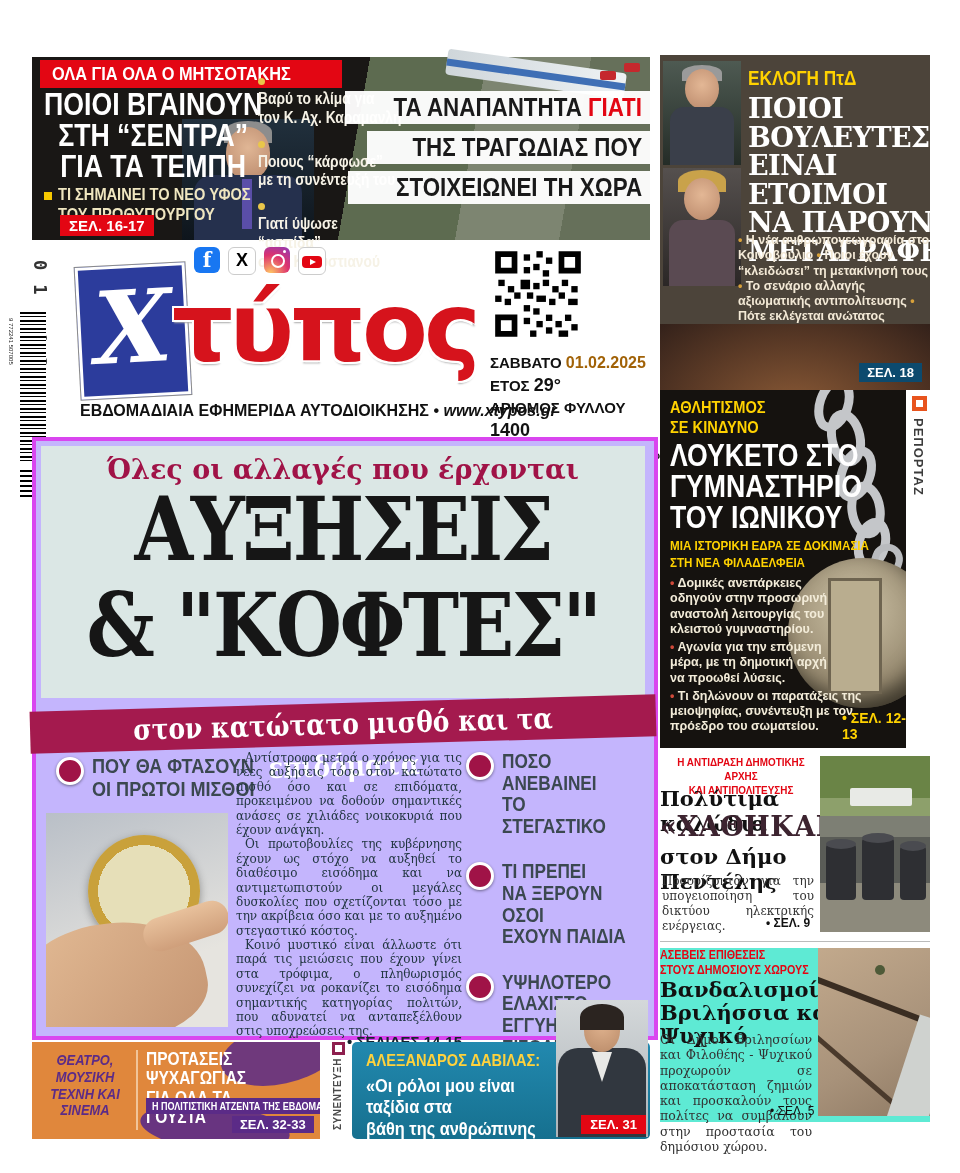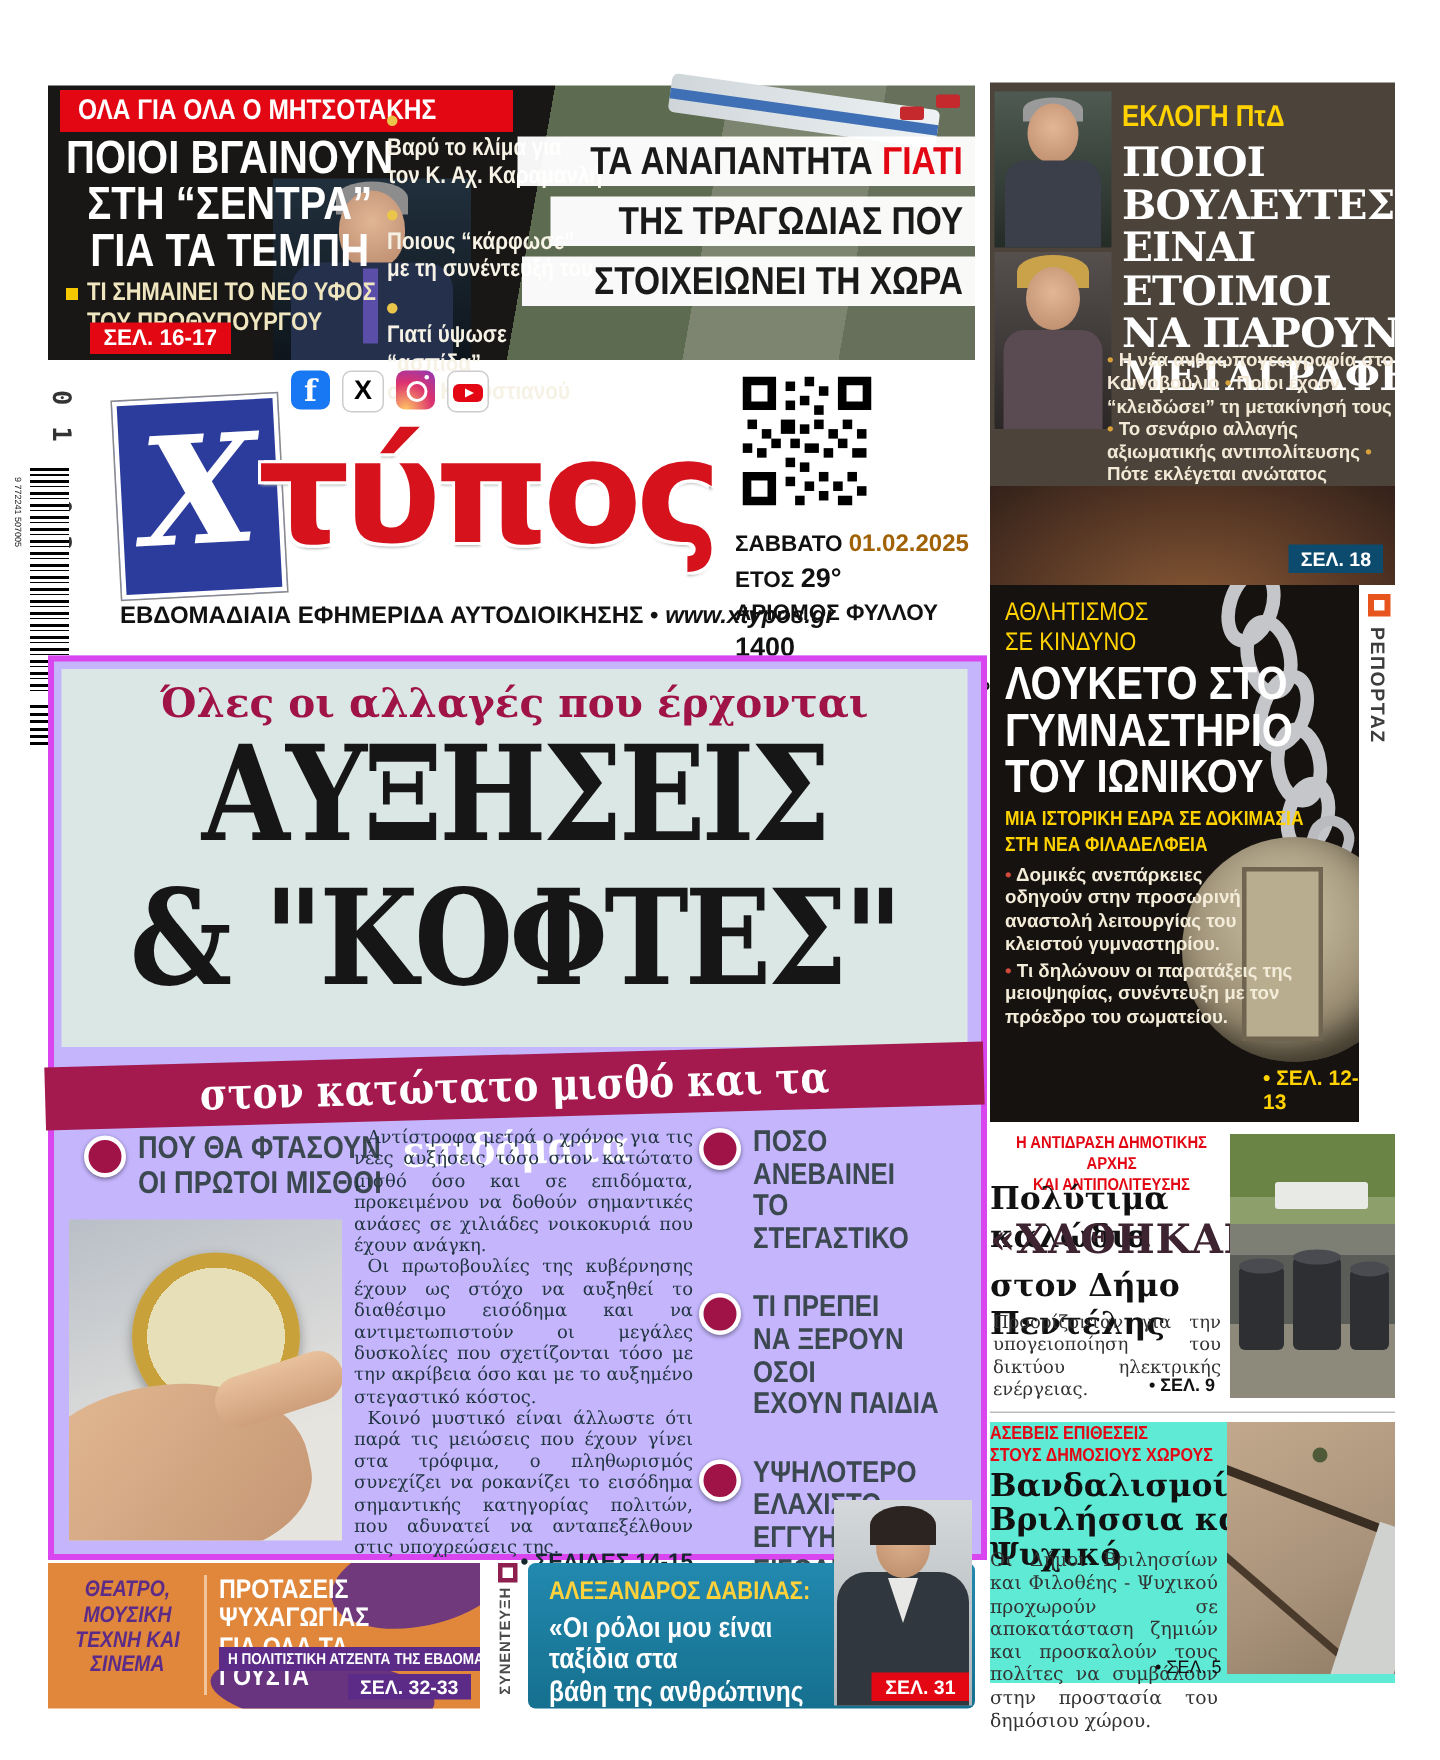--- a/index.html
+++ b/index.html
@@ -79,21 +79,21 @@
   #mps .hl{left:88px;top:40px;width:185px;color:#fff;font-family:"DejaVu Serif",serif;
      font-weight:bold;font-size:27px;line-height:1.06;white-space:pre-line;letter-spacing:-.5px;}
   #mps .bullets{left:78px;top:178px;width:192px;color:#f3e9d6;font-weight:bold;font-size:12.5px;line-height:1.22;}
   #mps .bullets .bdot{color:#d8a13a;}
   #mps .pphoto{left:0;bottom:0;width:270px;height:66px;
      background:radial-gradient(ellipse at 50% 130%,#8a5a36,#5b3a26 55%,#33211a);}
   #mps .pgb{right:8px;bottom:8px;}
 
   
   #ionikos{left:660px;top:390px;width:246px;height:358px;background:#15120f;overflow:hidden;}
-  #ionikos .kicker{left:10px;top:8px;color:#ffd200;font-weight:400;font-size:17px;line-height:1.15;}
+  #ionikos .kicker{left:10px;top:8px;color:#ffd200;font-weight:700;font-size:17px;line-height:1.15;}
   #ionikos .hl{left:10px;top:50px;color:#fff;font-weight:800;font-size:31px;line-height:1.0;}
   #ionikos .sub{left:10px;top:148px;color:#ffd200;font-weight:800;font-size:13.5px;line-height:1.25;}
   #ionikos .bl{left:10px;top:186px;width:158px;color:#f3ecd9;font-weight:bold;font-size:12.5px;line-height:1.22;}
   #ionikos .bl .item{margin-bottom:3px;}
   #ionikos .bl .bdot{color:#cf4a3a;}
   #ionikos .wide{width:196px;}
   #ionikos .pgb{left:182px;top:320px;color:#ffd200;font-weight:800;font-size:14px;}
   #ionikos .circ{left:128px;top:168px;width:150px;height:150px;border-radius:50%;
      background:radial-gradient(circle at 45% 35%,#cdc2a6,#96896f 60%,#5f563f);box-shadow:inset -8px -10px 20px rgba(0,0,0,.5);}
   #ionikos .door{position:absolute;left:40px;top:20px;width:48px;height:110px;border:3px solid #6e6450;background:#b9ad8f;}
@@ -356,20 +356,21 @@
       </div>
     <div class="abs sub">
         <span class="cond">ΜΙΑ ΙΣΤΟΡΙΚΗ ΕΔΡΑ ΣΕ ΔΟΚΙΜΑΣΙΑ
 ΣΤΗ ΝΕΑ ΦΙΛΑΔΕΛΦΕΙΑ</span>
       </div>
     <div class="abs circ">
         <div class="door"></div>
       </div>
     <div class="abs bl">
       <div class="item"><span class="bdot">• </span><span>Δομικές ανεπάρκειες οδηγούν στην προσωρινή αναστολή λειτουργίας του κλειστού γυμναστηρίου.</span></div>
+      <div class="item"><span class="bdot">• </span><span>Αγωνία για την επόμενη μέρα, με τη δημοτική αρχή να προωθεί λύσεις.</span></div>
       <div class="item wide"><span class="bdot">• </span><span>Τι δηλώνουν οι παρατάξεις της μειοψηφίας, συνέντευξη με τον πρόεδρο του σωματείου.</span></div>
     </div>
     <div class="abs pgb">• ΣΕΛ. 12-13</div>
   </div>
   <div class="abs" id="reportaz">
     <div class="icon"></div>
     <div class="vtxt">ΡΕΠΟΡΤΑΖ</div>
   </div>
 
   <div class="abs" id="main">

